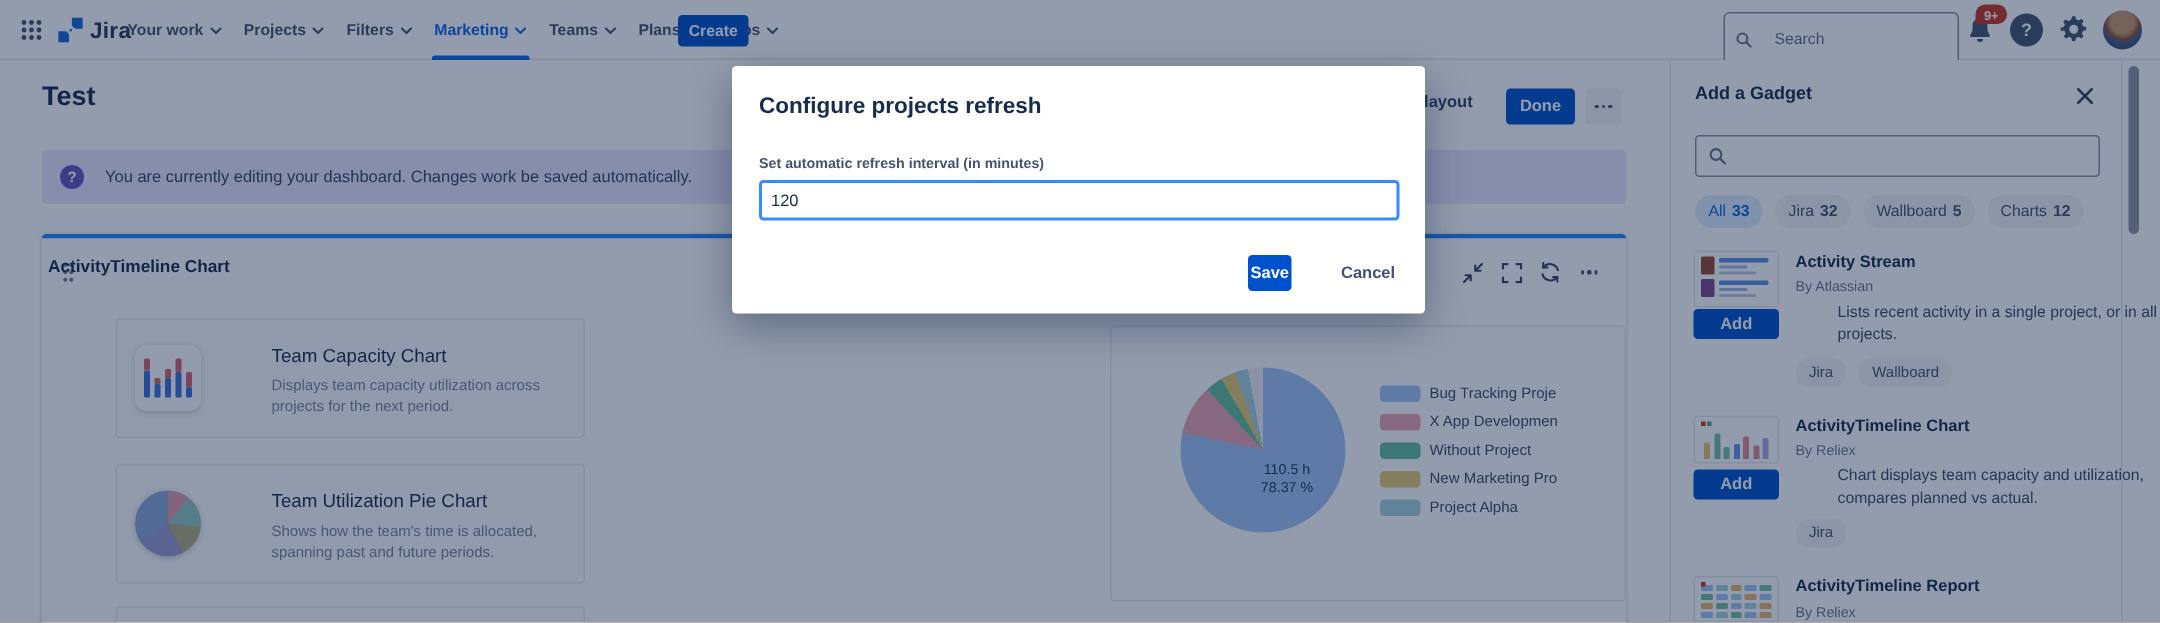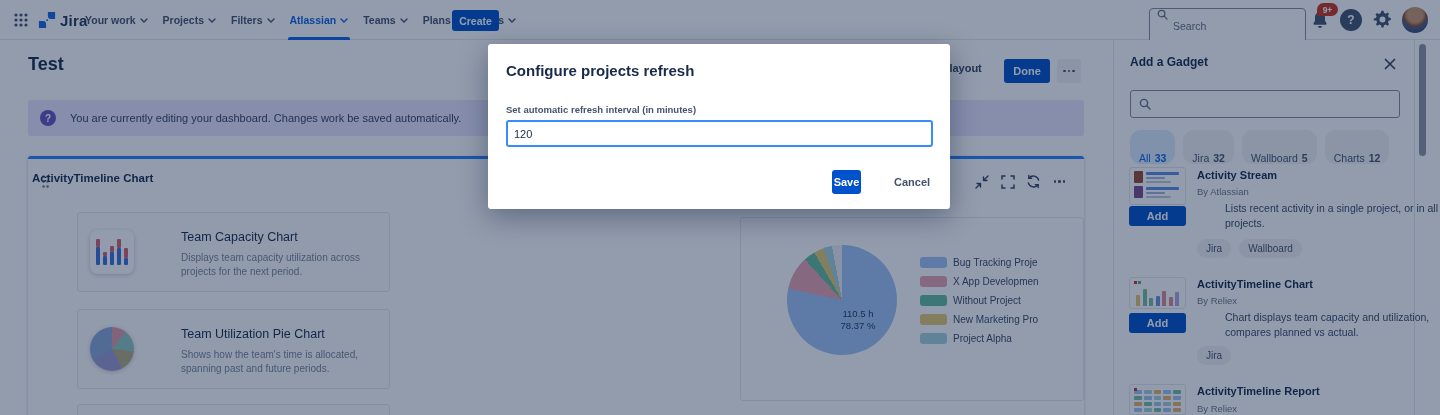--- a/index.html
+++ b/index.html
@@ -11,21 +11,21 @@
   
   .nav { position:absolute; left:0; top:0; width:1440px; height:40px; background:#fff; border-bottom:1px solid #E4E7EC; }
   .nav-menu { position:absolute; left:85px; top:0; height:40px; display:flex; align-items:center; gap:15px; }
   .nav-item { display:flex; align-items:center; gap:4px; height:40px; position:relative;
               font-size:10.5px; font-weight:600; color:#44546F; cursor:pointer; }
   .nav-item.active { color:#0C66E4; }
   .nav-item.active::after { content:""; position:absolute; left:-2px; right:-2px; bottom:0; height:3px; background:#0C66E4; border-radius:2px 2px 0 0; }
   .logo-text { position:absolute; left:60px; top:12px; font-size:15px; font-weight:800; color:#253858; letter-spacing:.2px; }
   .create-btn { position:absolute; left:452px; top:10px; width:47px; height:21px; background:#0052CC; color:#fff;
                 border:none; border-radius:3px; font-size:10.5px; font-weight:600; font-family:inherit; cursor:pointer; }
-  .nav-search { position:absolute; left:1149px; top:8px; width:157px; height:36px; border:1.5px solid #828FA3; border-radius:4px; background:#fff; display:flex; padding-left:7px; gap:5px; }
+  .nav-search { position:absolute; left:1149px; top:8px; width:157px; height:36px; border:1.5px solid #828FA3; border-radius:4px; background:#fff; display:flex; align-items:center; padding-left:7px; gap:15px; }
   .nav-search input { border:none; outline:none; width:110px; font-size:10.5px; font-family:inherit; color:#172B4D; background:transparent; }
   .nav-search input::placeholder { color:#626F86; }
   .badge { position:absolute; left:1317px; top:3px; min-width:21px; height:13px; background:#CA3521; color:#fff;
            border-radius:7px 7px 7px 2px; font-size:8.5px; font-weight:700; display:flex; align-items:center; justify-content:center; padding:0 4px; z-index:2; }
   .round-icon-btn { position:absolute; width:22px; height:22px; border-radius:50%; display:flex; align-items:center; justify-content:center; cursor:pointer; }
   .help-btn { left:1340px; top:9px; background:#44546F; color:#fff; font-size:12px; font-weight:700; }
   .avatar { position:absolute; left:1402px; top:7px; width:26px; height:26px; border-radius:50%;
             background:radial-gradient(circle at 50% 30%, #c99a6f 0 34%, #8a4a33 52%, #4a5f86 58%, #2e4066 100%); }
 
   
@@ -75,21 +75,21 @@
 
   
   .sidebar { position:absolute; left:1113px; top:40px; width:327px; height:375px; background:#fff; border-left:1px solid #E4E7EC; }
   .sb-title { position:absolute; left:1130px; top:55px; font-size:12px; font-weight:700; color:#172B4D; }
   .sb-close { position:absolute; left:1380px; top:54px; width:20px; height:20px; display:flex; align-items:center; justify-content:center; cursor:pointer; }
   .sb-search { position:absolute; left:1130px; top:90px; width:270px; height:28px; border:1px solid #828FA3; border-radius:3px; background:#fff;
                display:flex; align-items:center; padding-left:8px; gap:6px; }
   .sb-search input { border:none; outline:none; width:220px; font-size:11px; font-family:inherit; color:#172B4D; background:transparent; }
   .sb-search input::placeholder { color:#626F86; }
   .chips { position:absolute; left:1130px; top:130px; display:flex; gap:8px; }
-  .chip { height:34px; border-radius:11px; background:#F1F2F4; color:#44546F; font-size:10.5px; display:flex; align-items:flex-end; gap:4px;
+  .chip { height:22px; border-radius:11px; background:#F1F2F4; color:#44546F; font-size:10.5px; display:flex; align-items:center; gap:4px;
           padding:0 9px; cursor:pointer; white-space:nowrap; }
   .chip b { font-weight:700; }
   .chip.active { background:#DEEBFF; color:#0C66E4; }
   .g-thumb { position:absolute; left:1129px; width:57px; background:#fff; border:1px solid #E4E7EC; border-radius:3px; overflow:hidden; }
   .g-add { position:absolute; left:1129px; width:57px; height:20px; background:#0052CC; color:#fff; border:none; border-radius:3px;
            font-size:11px; font-weight:700; font-family:inherit; cursor:pointer; }
   .g-title { position:absolute; left:1197px; font-size:11px; font-weight:700; color:#172B4D; cursor:pointer; }
   .g-by { position:absolute; left:1197px; font-size:9.5px; color:#6B778C; }
   .g-desc { position:absolute; left:1197px; width:218px; font-size:10.5px; line-height:15px; color:#3B4B68;margin-left:28px; }
   .g-tags { position:absolute; left:1197px; display:flex; gap:8px; }
@@ -170,21 +170,21 @@
             <path d="M1 1l3 3 3-3" stroke="#44546F" stroke-width="1.4" fill="none" stroke-linecap="round"></path>
           </svg>
         </div>
       <div class="nav-item">
           <span>Filters</span>
           <svg width="8" height="5" viewBox="0 0 8 5">
             <path d="M1 1l3 3 3-3" stroke="#44546F" stroke-width="1.4" fill="none" stroke-linecap="round"></path>
           </svg>
         </div>
       <div class="nav-item active">
-          <span>Atlassian</span>
+          <span>Marketing</span>
           <svg width="8" height="5" viewBox="0 0 8 5">
             <path d="M1 1l3 3 3-3" stroke="#0C66E4" stroke-width="1.4" fill="none" stroke-linecap="round"></path>
           </svg>
         </div>
       <div class="nav-item">
           <span>Teams</span>
           <svg width="8" height="5" viewBox="0 0 8 5">
             <path d="M1 1l3 3 3-3" stroke="#44546F" stroke-width="1.4" fill="none" stroke-linecap="round"></path>
           </svg>
         </div>

